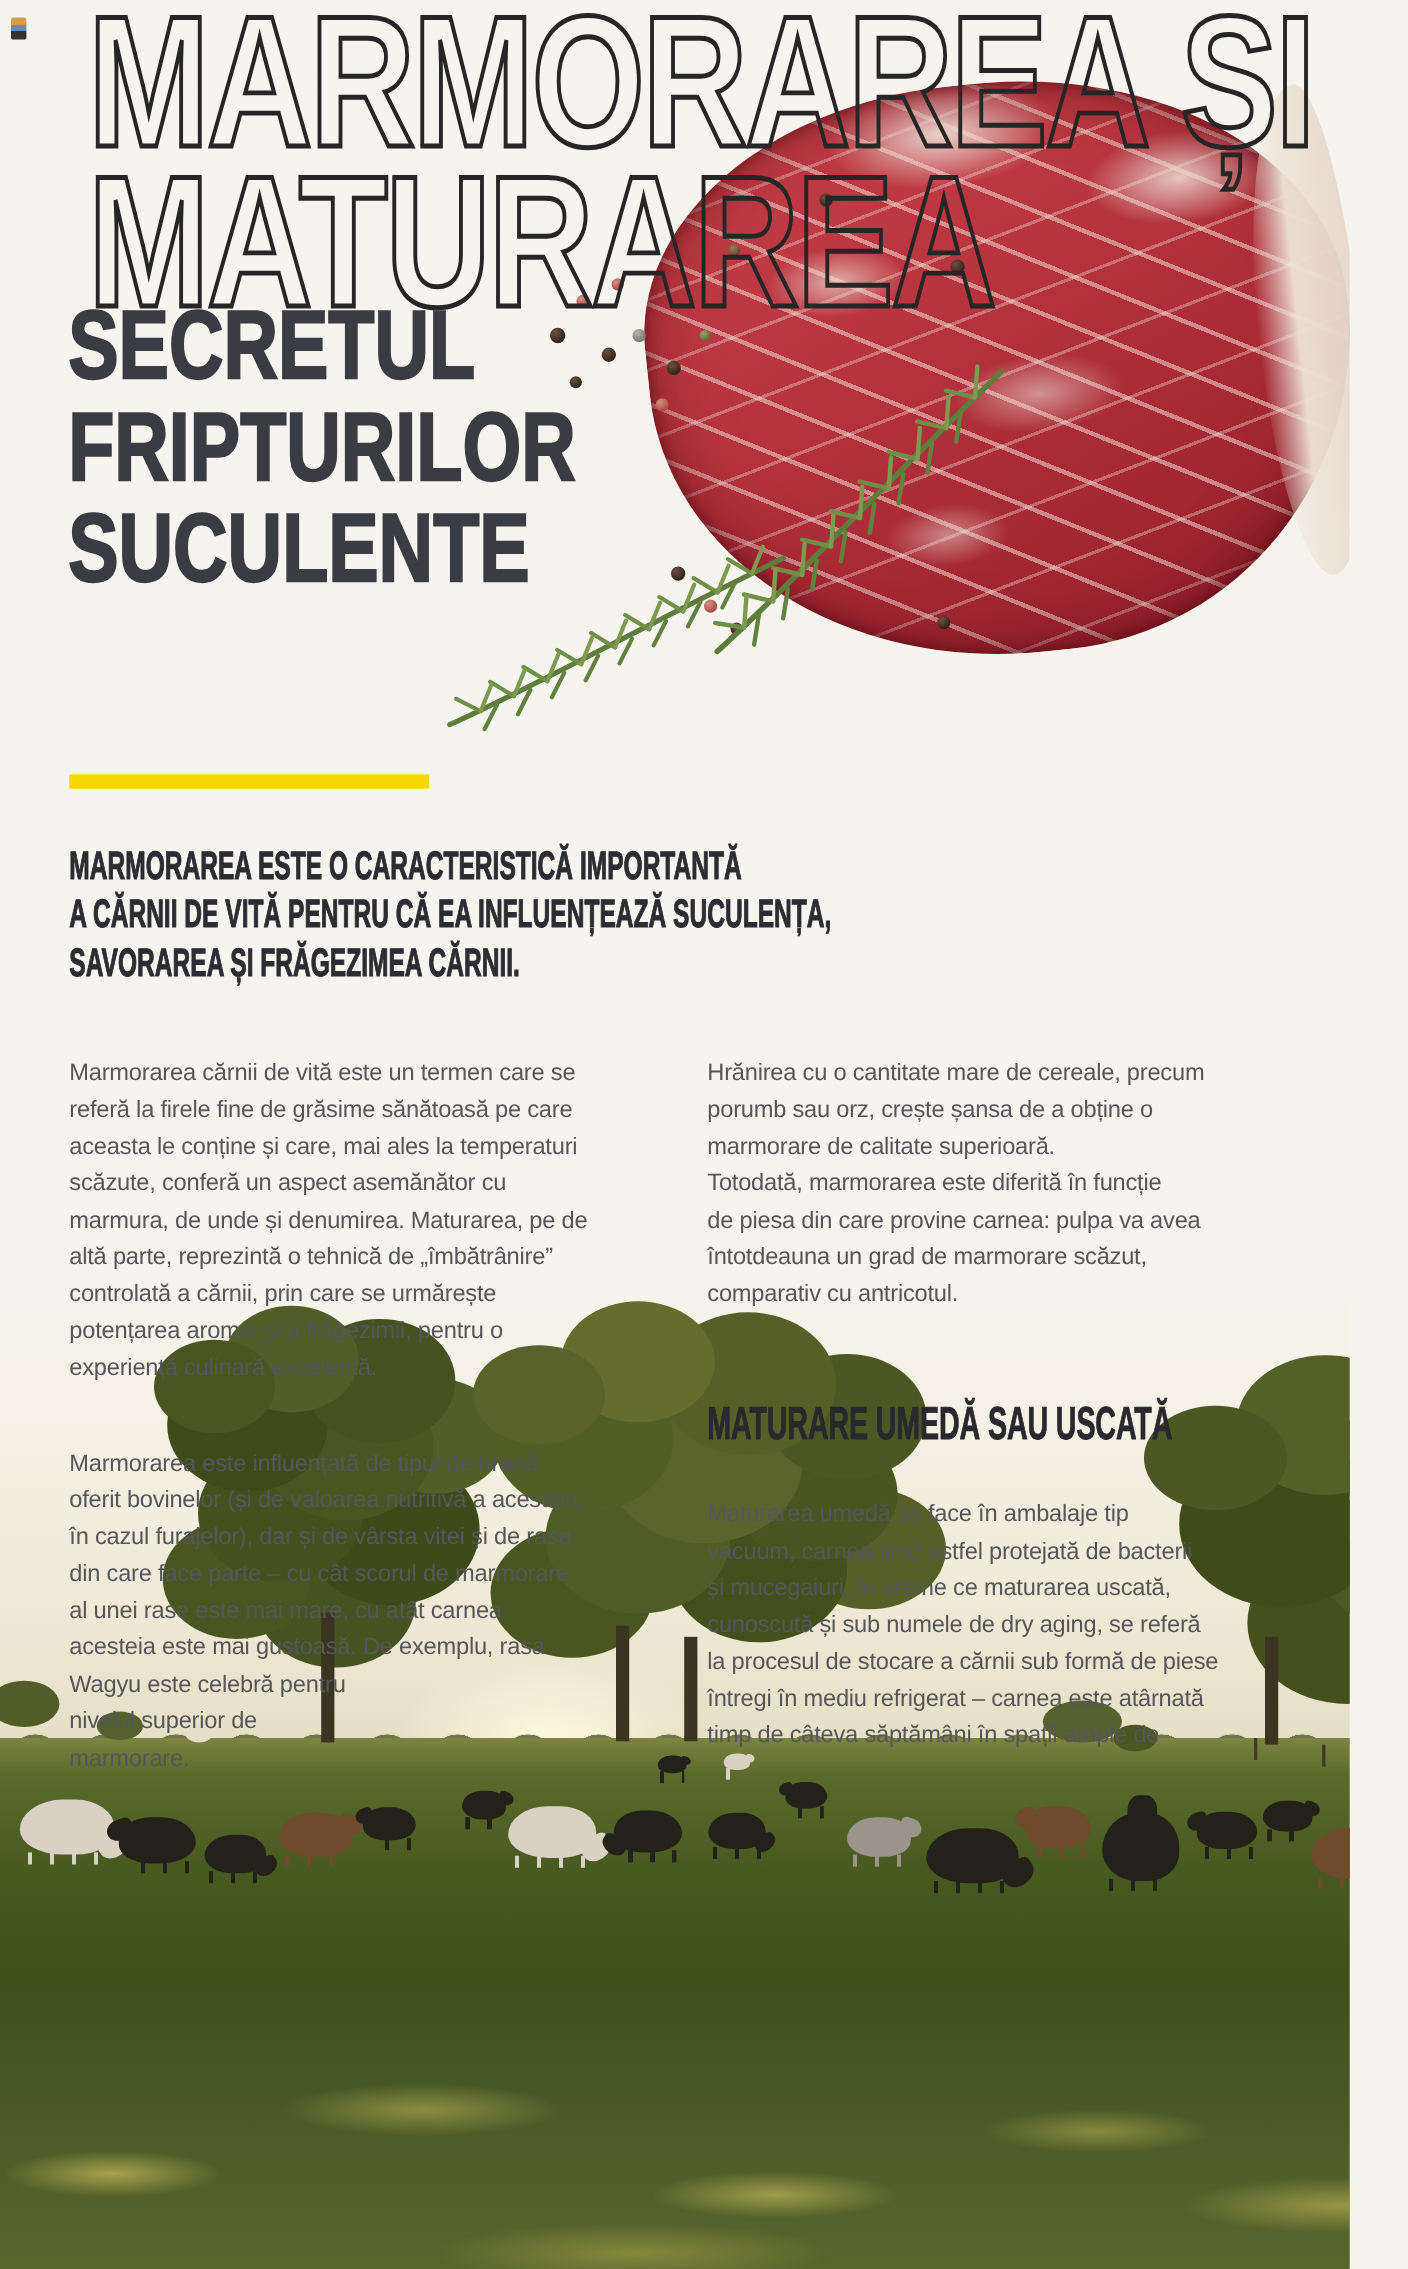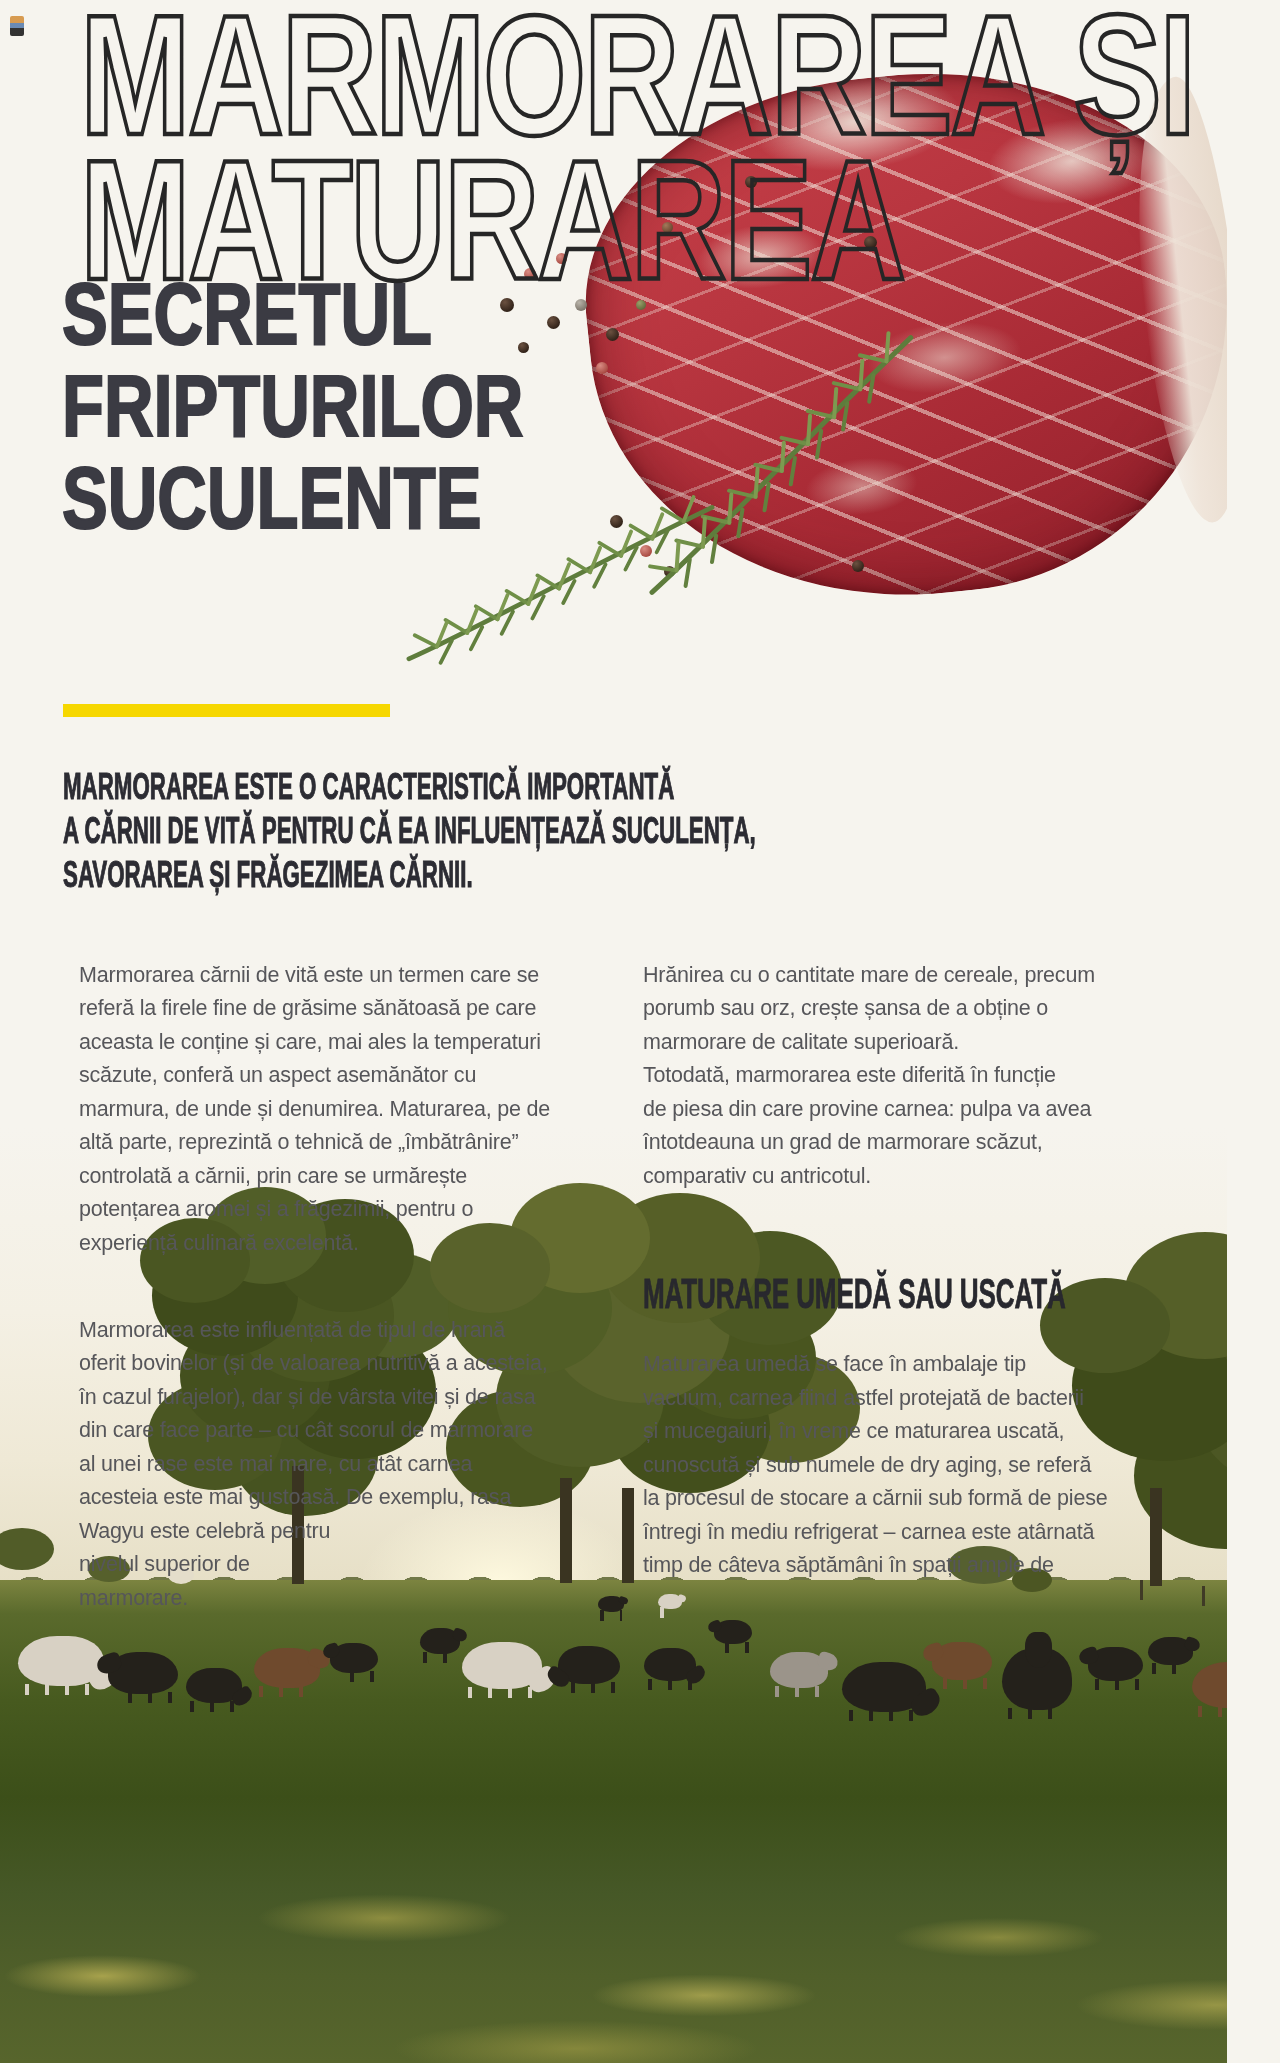--- a/index.html
+++ b/index.html
@@ -24,26 +24,26 @@
   .divider{position:absolute;left:63px;top:704px;width:327px;height:13px;background:#f6d700;z-index:4;}
 
   
   .intro{position:absolute;left:63px;top:765px;z-index:4;transform:scaleX(0.62);transform-origin:left top;
     color:#2c2c33;-webkit-text-stroke:1px #2c2c33;}
   .intro-line{height:44px;display:flex;align-items:center;font-size:36px;font-weight:bold;white-space:nowrap;}
 
   
   .body-col{position:absolute;top:925px;z-index:4;font-size:21.5px;line-height:33.5px;color:#56565a;
     letter-spacing:-0.2px;white-space:pre-line;}
-  .col-left{left:63px;width:552px;margin-left:16px;}
+  .col-left{left:63px;width:552px;}
   .col-right{left:643px;width:508px;}
   .para2{margin-top:20px;}
   .col-heading{font-size:42px;font-weight:bold;color:#28282e;white-space:nowrap;line-height:42px;
     margin-top:46px;transform:scaleX(0.62);transform-origin:left top;-webkit-text-stroke:0.8px #28282e;}
-  .para-after-heading{white-space:pre-line;}
+  .para-after-heading{margin-top:12px;white-space:pre-line;}
   .para-tail{text-align:right;white-space:pre-line;}
 
   
   .steak-wrap{position:absolute;left:440px;top:40px;width:840px;height:660px;z-index:3;}
   .steak{position:absolute;left:150px;top:35px;width:640px;height:520px;transform:rotate(-6deg);
     border-radius:48% 52% 46% 54% / 42% 46% 58% 54%;
     background:
       radial-gradient(ellipse 150px 70px at 45% 8%, rgba(243,229,219,.95), rgba(243,229,219,0) 70%),
       radial-gradient(ellipse 120px 60px at 78% 20%, rgba(240,228,218,.85), rgba(240,228,218,0) 70%),
       radial-gradient(ellipse 90px 45px at 28% 32%, rgba(238,222,210,.7), transparent 70%),

